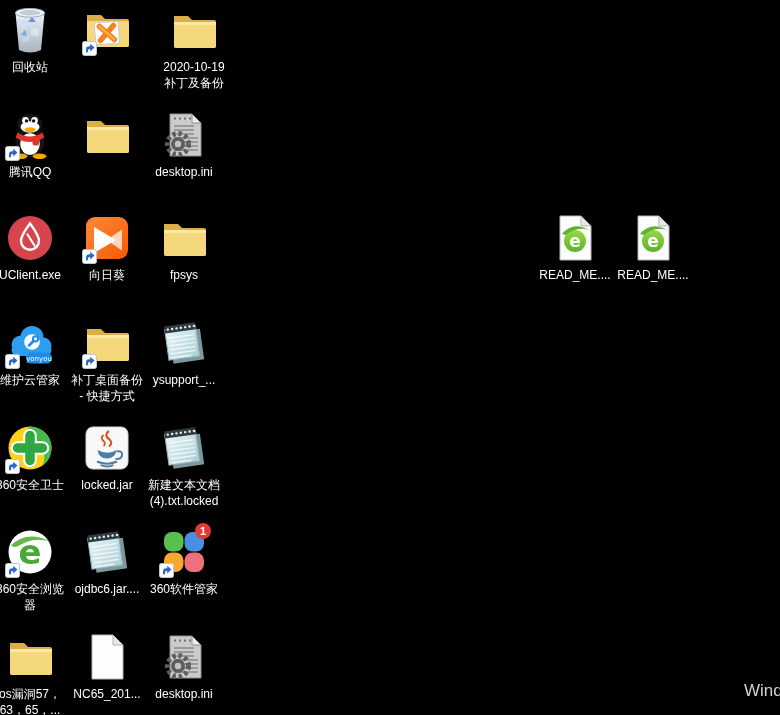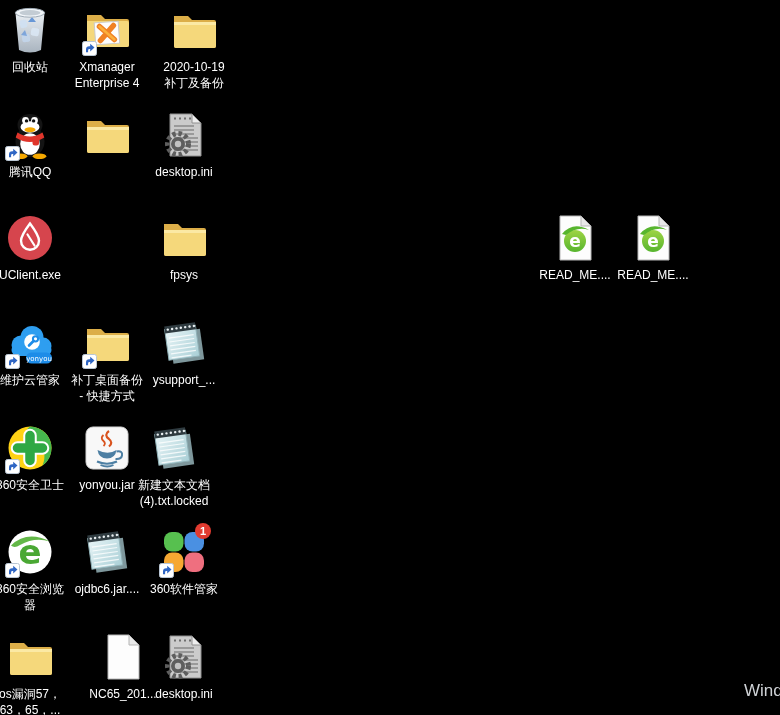--- a/index.html
+++ b/index.html
@@ -59,22 +59,20 @@
             <path d="M16 17 L30 31" stroke="#fbb03c" stroke-width="2.5" stroke-linecap="round"></path>
           </g>
         </svg>
         <span class="shortcut">
           <svg viewBox="0 0 15 15">
             <rect x="0.5" y="0.5" width="14" height="14" rx="2" fill="#ffffff" stroke="#b9c6d4"></rect>
             <path d="M4 11.2 V8.4 Q4 5.3 7.2 5.3 h1 V2.8 l4.3 3.8 -4.3 3.8 V7.9 H7.4 Q6.1 7.9 6.1 9.3 v1.9 z" fill="#2f66c4"></path>
           </svg>
         </span>
       </div>
-      <div class="icon-label">Xmanager
-Enterprise 4</div>
     </div>
     <div class="icon-cell" style="left: 152px; top: 5px;">
       <div class="icon-box">
         <svg width="46" height="40" viewBox="0 0 46 40">
           <path d="M3 6 h14 l4 4 h22 a2 2 0 0 1 2 2 v24 a2 2 0 0 1 -2 2 H5 a2 2 0 0 1 -2 -2 z" fill="#dcae48"></path>
           <path d="M3 12 h40 a2 2 0 0 1 2 2 v22 a2 2 0 0 1 -2 2 H5 a2 2 0 0 1 -2 -2 z" fill="#f5d87b"></path>
           <path d="M3 12 h42 v3 H3 z" fill="#fbe9a4"></path>
         </svg>
       </div>
       <div class="icon-label">2020-10-19
@@ -132,20 +130,42 @@
     <div class="icon-cell" style="left: -12px; top: 213px;">
       <div class="icon-box">
         <svg width="46" height="46" viewBox="0 0 46 46">
           <circle cx="23" cy="23" r="22" fill="#d6454d"></circle>
           <path d="M23 8.5 q9 12 9 17.3 a9 9 0 1 1 -18 0 Q14 20.5 23 8.5 z" fill="none" stroke="#ffffff" stroke-width="2.4"></path>
           <path d="M20.5 19.5 L27.5 30.5" stroke="#ffffff" stroke-width="2.2" stroke-linecap="round"></path>
         </svg>
       </div>
       <div class="icon-label">UClient.exe</div>
     </div>
+    <div class="icon-cell" style="left: 65px; top: 213px;">
+      <div class="icon-box">
+        <svg width="44" height="44" viewBox="0 0 44 44">
+          <defs>
+            <linearGradient id="sfG" x1="0" y1="0" x2="1" y2="1">
+              <stop offset="0" stop-color="#ff8a3c"></stop>
+              <stop offset="1" stop-color="#f55a00"></stop>
+            </linearGradient>
+          </defs>
+          <rect x="1" y="1" width="42" height="42" rx="9" fill="url(#sfG)"></rect>
+          <path d="M9 11 L31 24 L9 37 Z" fill="#ffffff"></path>
+          <path d="M37 13.5 L21.5 24 L37 34.5 Z" fill="#ffffff" opacity="0.72"></path>
+        </svg>
+        <span class="shortcut">
+          <svg viewBox="0 0 15 15">
+            <rect x="0.5" y="0.5" width="14" height="14" rx="2" fill="#ffffff" stroke="#b9c6d4"></rect>
+            <path d="M4 11.2 V8.4 Q4 5.3 7.2 5.3 h1 V2.8 l4.3 3.8 -4.3 3.8 V7.9 H7.4 Q6.1 7.9 6.1 9.3 v1.9 z" fill="#2f66c4"></path>
+          </svg>
+        </span>
+      </div>
+      <div class="icon-label">向日葵</div>
+    </div>
     <div class="icon-cell" style="left: 142px; top: 213px;">
       <div class="icon-box">
         <svg width="46" height="40" viewBox="0 0 46 40">
           <path d="M3 6 h14 l4 4 h22 a2 2 0 0 1 2 2 v24 a2 2 0 0 1 -2 2 H5 a2 2 0 0 1 -2 -2 z" fill="#dcae48"></path>
           <path d="M3 12 h40 a2 2 0 0 1 2 2 v22 a2 2 0 0 1 -2 2 H5 a2 2 0 0 1 -2 -2 z" fill="#f5d87b"></path>
           <path d="M3 12 h42 v3 H3 z" fill="#fbe9a4"></path>
         </svg>
       </div>
       <div class="icon-label">fpsys</div>
     </div>
@@ -268,23 +288,23 @@
         <svg width="44" height="44" viewBox="0 0 44 44">
           <rect x="1" y="1" width="42" height="42" rx="7" fill="#f8f8f8" stroke="#d6d6d6"></rect>
           <path d="M24 5 q-5.5 4 0 8 q4.5 3.5 0 7.5" stroke="#d9531e" stroke-width="2.2" fill="none"></path>
           <path d="M18.5 9 q-3.5 3 0 6 q2.8 2.4 0 5" stroke="#d9531e" stroke-width="1.8" fill="none"></path>
           <path d="M12.5 24 q10.5 5.5 19 0 q-1.2 8.5 -9.5 8.5 q-8.3 0 -9.5 -8.5 z" fill="#4d7fa3"></path>
           <path d="M31.5 25.5 q6.5 -1 5.5 4 q-0.8 4 -6.5 3.5" stroke="#4d7fa3" stroke-width="2" fill="none"></path>
           <path d="M12 35.5 q10 4.5 20 0" stroke="#4d7fa3" stroke-width="2.2" fill="none"></path>
           <path d="M15.5 39 q7 3 13 0" stroke="#4d7fa3" stroke-width="1.8" fill="none"></path>
         </svg>
       </div>
-      <div class="icon-label">yonyou.jar</div>
-    </div>
-    <div class="icon-cell" style="left: 132px; top: 423px;">
+      <div class="icon-label">locked.jar</div>
+    </div>
+    <div class="icon-cell" style="left: 142px; top: 423px;">
       <div class="icon-box">
         <svg width="50" height="48" viewBox="0 0 50 48">
           <defs>
             <linearGradient id="npG" x1="0" y1="0" x2="1" y2="1">
               <stop offset="0" stop-color="#eaf6f8"></stop>
               <stop offset="1" stop-color="#a9cfd6"></stop>
             </linearGradient>
           </defs>
           <g transform="rotate(-8 25 26)">
             <rect x="12" y="12" width="31" height="31" fill="#7e979c"></rect>
@@ -357,21 +377,21 @@
       <div class="icon-box">
         <svg width="46" height="40" viewBox="0 0 46 40">
           <path d="M3 6 h14 l4 4 h22 a2 2 0 0 1 2 2 v24 a2 2 0 0 1 -2 2 H5 a2 2 0 0 1 -2 -2 z" fill="#dcae48"></path>
           <path d="M3 12 h40 a2 2 0 0 1 2 2 v22 a2 2 0 0 1 -2 2 H5 a2 2 0 0 1 -2 -2 z" fill="#f5d87b"></path>
           <path d="M3 12 h42 v3 H3 z" fill="#fbe9a4"></path>
         </svg>
       </div>
       <div class="icon-label">os漏洞57，
 63，65，...</div>
     </div>
-    <div class="icon-cell" style="left: 81px; top: 632px;">
+    <div class="icon-cell" style="left: 65px; top: 632px;">
       <div class="icon-box">
         <svg width="40" height="48" viewBox="0 0 40 48">
           <path d="M5 2 h21 l10 10 v34 H5 z" fill="#fdfdfd" stroke="#b5b5b5"></path>
           <path d="M26 2 l10 10 h-10 z" fill="#e8e8e8" stroke="#b5b5b5"></path>
         </svg>
       </div>
       <div class="icon-label">NC65_201...</div>
     </div>
     <div class="icon-cell" style="left: 142px; top: 632px;">
       <div class="icon-box">

